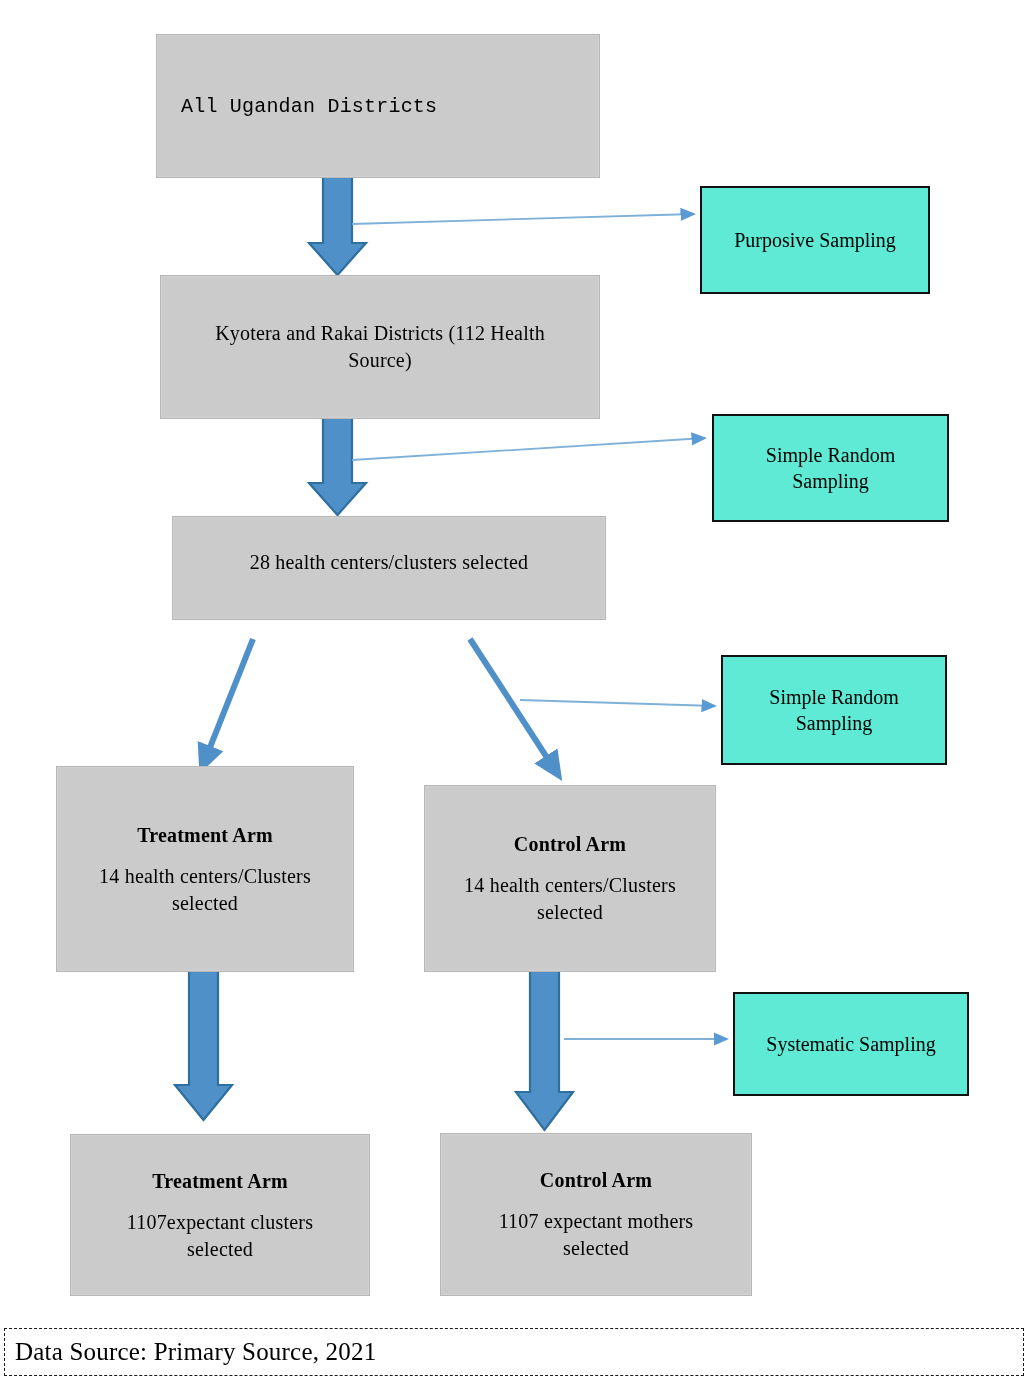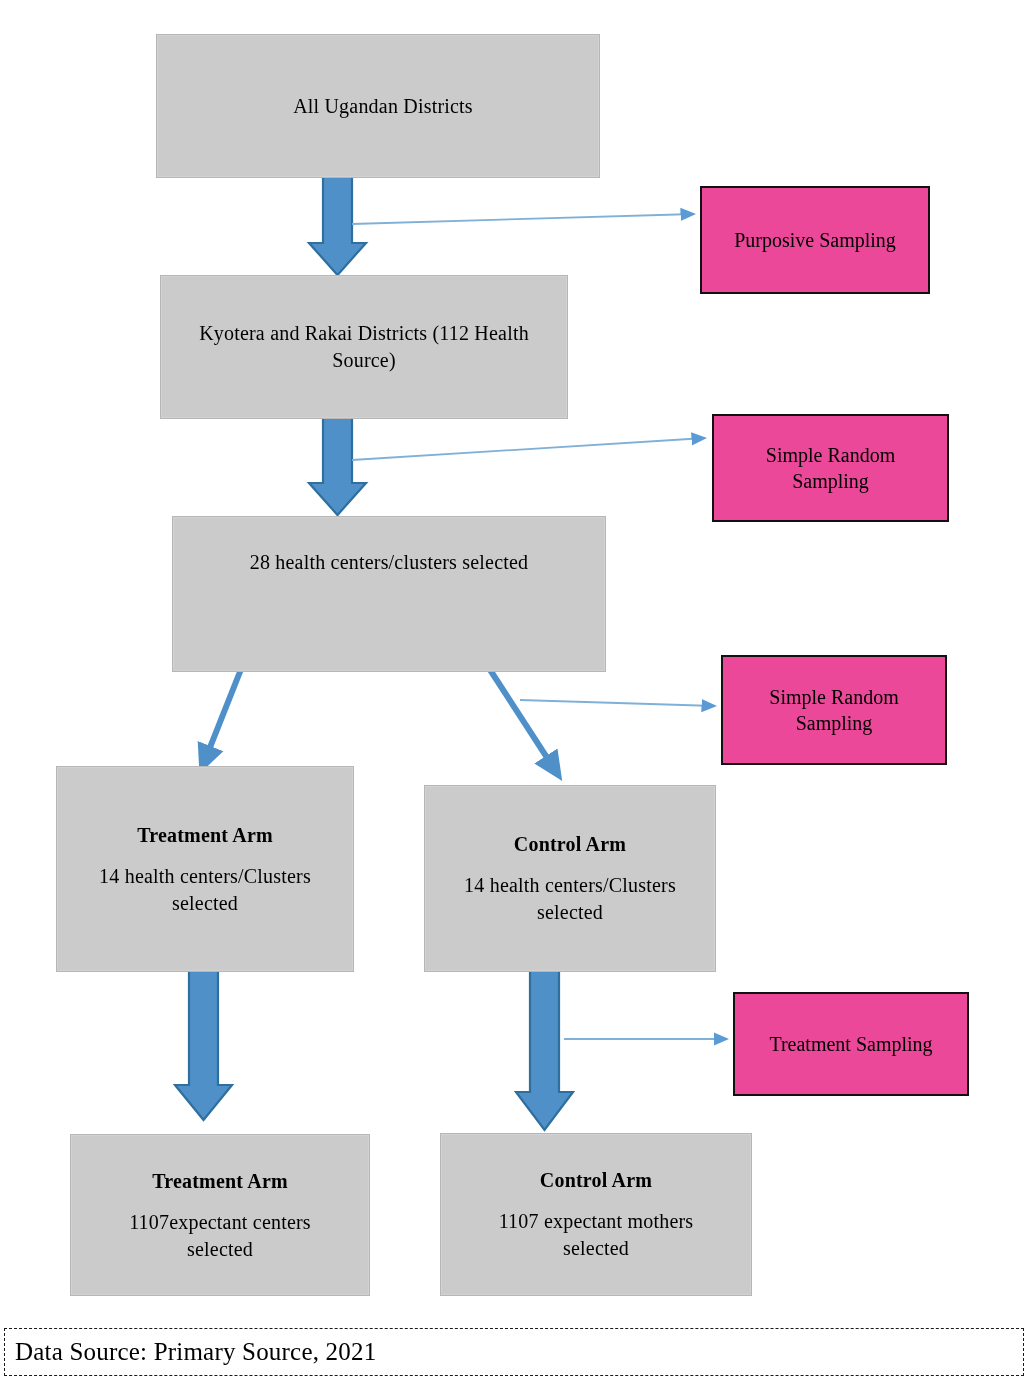--- a/index.html
+++ b/index.html
@@ -44,29 +44,30 @@
     font-size: 20px;
     line-height: 1.35;
     letter-spacing: 0.2px;
     padding: 0 14px;
   }
   .proc-box .line.bold {
     font-weight: bold;
     text-align: right;
   }
   .proc-box.left-align {
-    align-items: center;
+    align-items: flex-start;
     text-align: left;
+    font-family: Liberation Mono, monospace;
   }
   .proc-box.left-align .line {
     padding-left: 24px;
   }
   .sample-box {
     position: absolute;
-    background: #ec4899;
+    background: #5eead4;
     border: 2px solid #111111;
     box-sizing: border-box;
     display: flex;
     flex-direction: column;
     justify-content: center;
     align-items: center;
     text-align: center;
   }
   .sample-box .line {
     display: block;
@@ -147,26 +148,26 @@
 
     <g>
       <line x1="564" y1="1039" x2="727" y2="1039" stroke="#7fb0d8" stroke-width="1.8" marker-end="url(#thinHead)"></line>
     </g>
   </svg>
 
   <div class="proc-box left-align" style="left:156px; top:34px; width:444px; height:144px;">
     <span class="line">All Ugandan Districts</span>
   </div>
 
-  <div class="proc-box" style="left:160px; top:275px; width:408px; height:144px;text-align:right;">
+  <div class="proc-box" style="left:160px; top:275px; width:440px; height:144px;text-align:right;">
     <span class="line">Kyotera and Rakai Districts (112 Health</span>
     <span class="line">Source)</span>
   </div>
 
-  <div class="proc-box" style="left:172px; top:516px; width:434px; height:156px;
+  <div class="proc-box" style="left:172px; top:516px; width:434px; height:104px;
               justify-content:flex-start; padding-top:32px;">
     <span class="line">28 health centers/clusters selected</span>
   </div>
 
   <div class="proc-box" style="left:56px; top:766px; width:298px; height:206px;">
     <span class="line bold">Treatment Arm</span>
     <span class="spacer-gap"></span>
     <span class="line">14 health centers/Clusters</span>
     <span class="line">selected</span>
   </div>
@@ -174,21 +175,21 @@
   <div class="proc-box" style="left:424px; top:785px; width:292px; height:187px;">
     <span class="line bold">Control Arm</span>
     <span class="spacer-gap"></span>
     <span class="line">14 health centers/Clusters</span>
     <span class="line">selected</span>
   </div>
 
   <div class="proc-box" style="left:70px; top:1134px; width:300px; height:162px;">
     <span class="line bold">Treatment Arm</span>
     <span class="spacer-gap"></span>
-    <span class="line">1107expectant centers</span>
+    <span class="line">1107expectant clusters</span>
     <span class="line">selected</span>
   </div>
 
   <div class="proc-box" style="left:440px; top:1133px; width:312px; height:163px;">
     <span class="line bold">Control Arm</span>
     <span class="spacer-gap"></span>
     <span class="line">1107 expectant mothers</span>
     <span class="line">selected</span>
   </div>
 
@@ -200,20 +201,20 @@
     <span class="line">Simple Random</span>
     <span class="line">Sampling</span>
   </div>
 
   <div class="sample-box" style="left:721px; top:655px; width:226px; height:110px;">
     <span class="line">Simple Random</span>
     <span class="line">Sampling</span>
   </div>
 
   <div class="sample-box" style="left:733px; top:992px; width:236px; height:104px;">
-    <span class="line">Treatment Sampling</span>
+    <span class="line">Systematic Sampling</span>
   </div>
 
   <div id="source-note">
     <span class="note-text">Data Source: Primary Source, 2021</span>
   </div>
 
 </div>
 
 </body></html>

